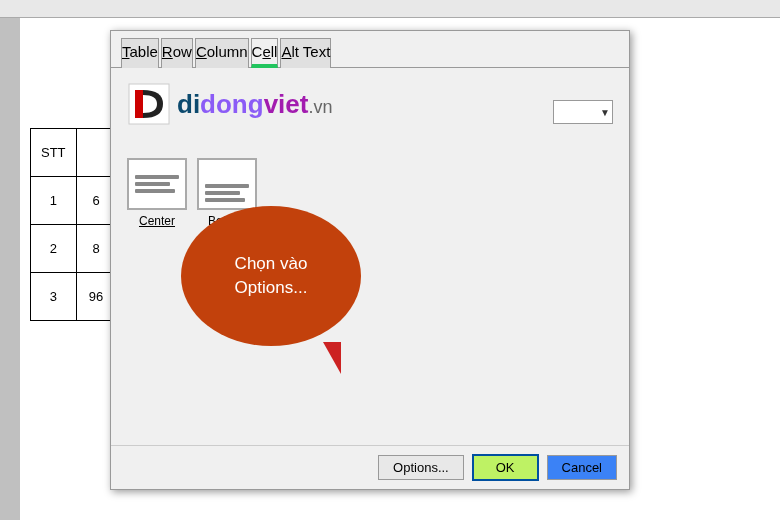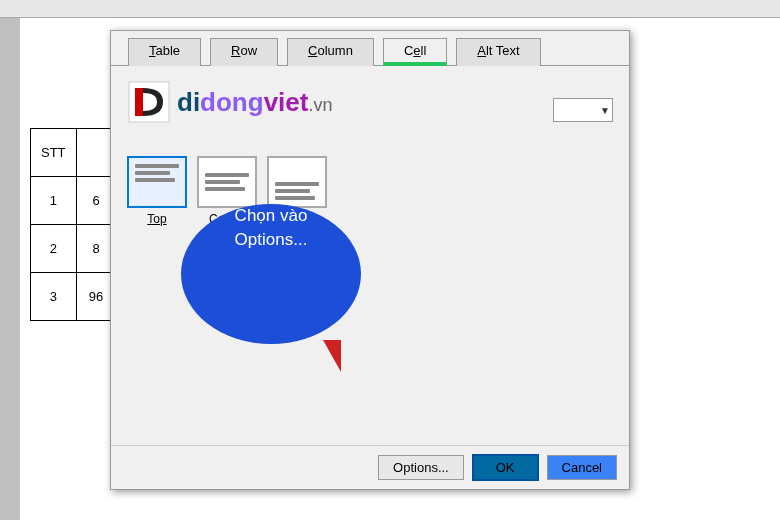--- a/index.html
+++ b/index.html
@@ -104,29 +104,28 @@
 
     
     .dialog-tabs {
       display: flex;
       padding: 6px 10px 0;
       background: #f0f0f0;
       border-bottom: 1px solid #999;
       gap: 2px;
     }
     .tab {
-      padding: 4px 20px;
+      padding: 4px 0;
       border: 1px solid #999;
       border-bottom: none;
       background: #e0e0e0;
       cursor: pointer;
-      font-size: 13px;
+      font-size: 15px;
       position: relative;
       top: 1px;
-      margin-left: 7px;
     }
     .tab.active {
       background: #f0f0f0;
       border-bottom: 4px solid #22c55e;
       z-index: 1;
     }
     .tab-underline {
       text-decoration: underline;
     }
 
@@ -215,26 +214,26 @@
     }
 
     
     .callout {
       position: absolute;
       bottom: 80px;
       left: 70px;
       width: 200px;
     }
     .callout-bubble {
-      background: #1d4ed8;
+      background: #c2410c;
       border-radius: 50%;
       width: 180px;
       height: 140px;
       display: flex;
-      align-items: flex-start;
+      align-items: center;
       justify-content: center;
       color: white;
       font-size: 17px;
       text-align: center;
       line-height: 1.4;
       position: relative;
     }
     .callout-tail {
       position: absolute;
       bottom: -28px;
@@ -263,21 +262,21 @@
     .btn-options {
       padding: 4px 14px;
       border: 1px solid #999;
       background: #e8e8e8;
       cursor: pointer;
       font-size: 13px;
     }
     .btn-ok {
       padding: 4px 22px;
       border: 2px solid #0050a0;
-      background: #0369a1;
+      background: #bef264;
       cursor: pointer;
       font-size: 13px;
     }
     .btn-cancel {
       padding: 4px 14px;
       border: 1px solid #999;
       background: #3b82f6;
       cursor: pointer;
       font-size: 13px;
     }
@@ -357,30 +356,20 @@
 
       <div style="display:flex;align-items:center;">
         <div class="dropdown-box">
           <span class="dropdown-arrow">▼</span>
         </div>
       </div>
     </div>
 
     <div class="align-buttons">
 
-      <div class="align-btn">
-        <div class="align-btn-icon selected">
-          <div style="display:flex;flex-direction:column;height:100%;justify-content:flex-start;gap:3px;padding:2px;">
-            <div class="icon-line" style="width:100%;background:#888;"></div>
-            <div class="icon-line" style="width:80%;background:#888;"></div>
-            <div class="icon-line" style="width:90%;background:#888;"></div>
-          </div>
-        </div>
-        <span class="align-btn-label">Top</span>
-      </div>
 
       <div class="align-btn">
         <div class="align-btn-icon">
           <div style="display:flex;flex-direction:column;height:100%;justify-content:center;gap:3px;padding:2px;">
             <div class="icon-line" style="width:100%;background:#888;"></div>
             <div class="icon-line" style="width:80%;background:#888;"></div>
             <div class="icon-line" style="width:90%;background:#888;"></div>
           </div>
         </div>
         <span class="align-btn-label">Center</span>

